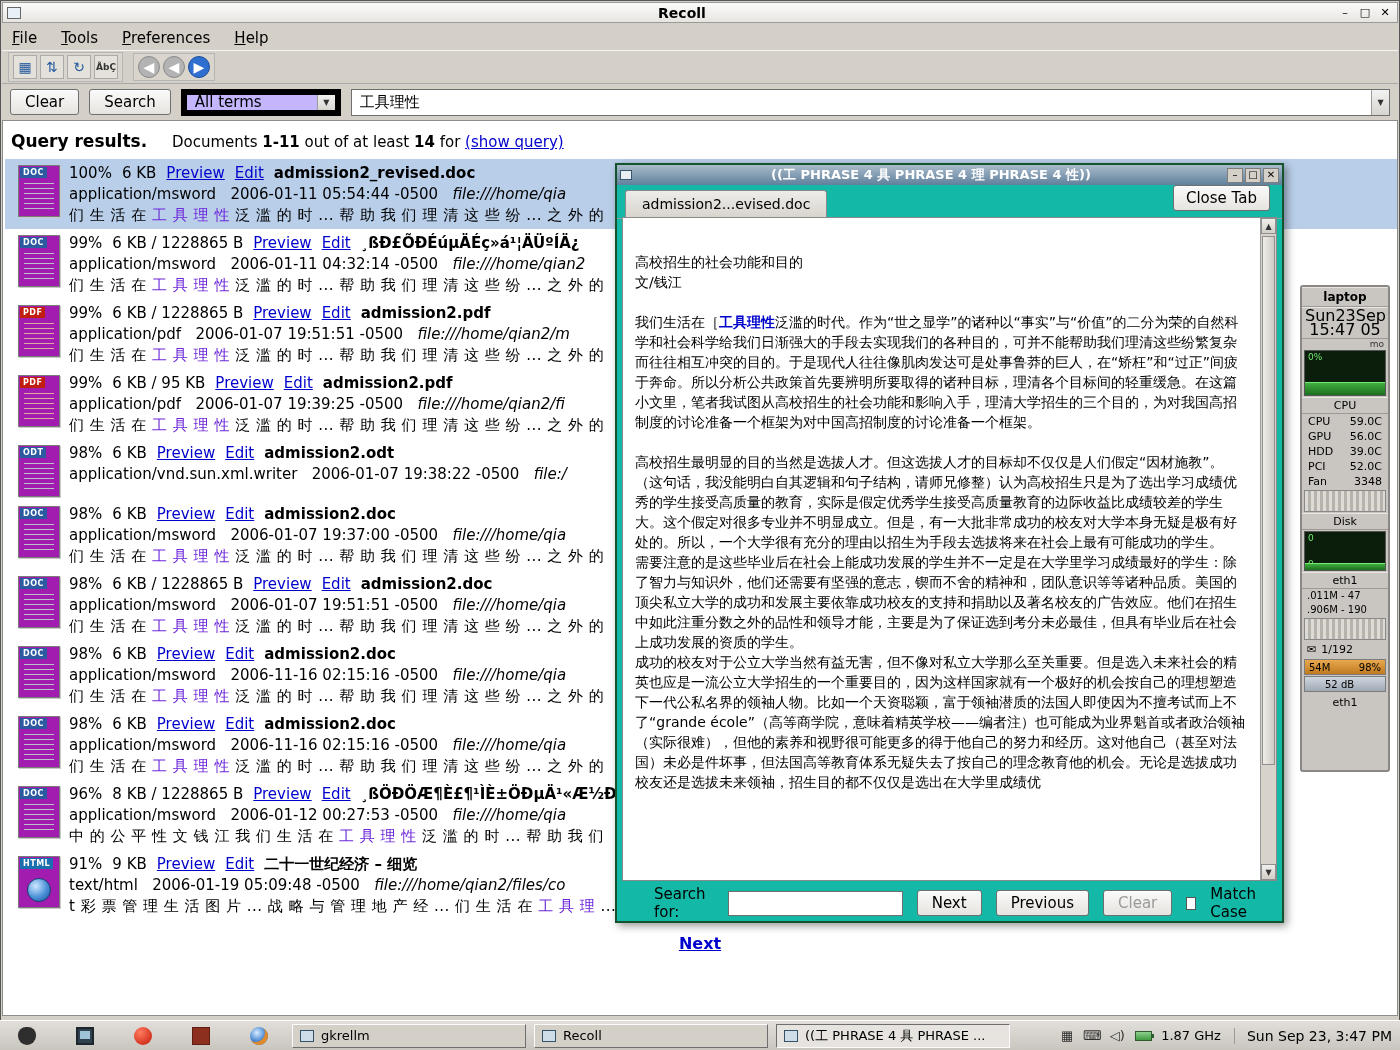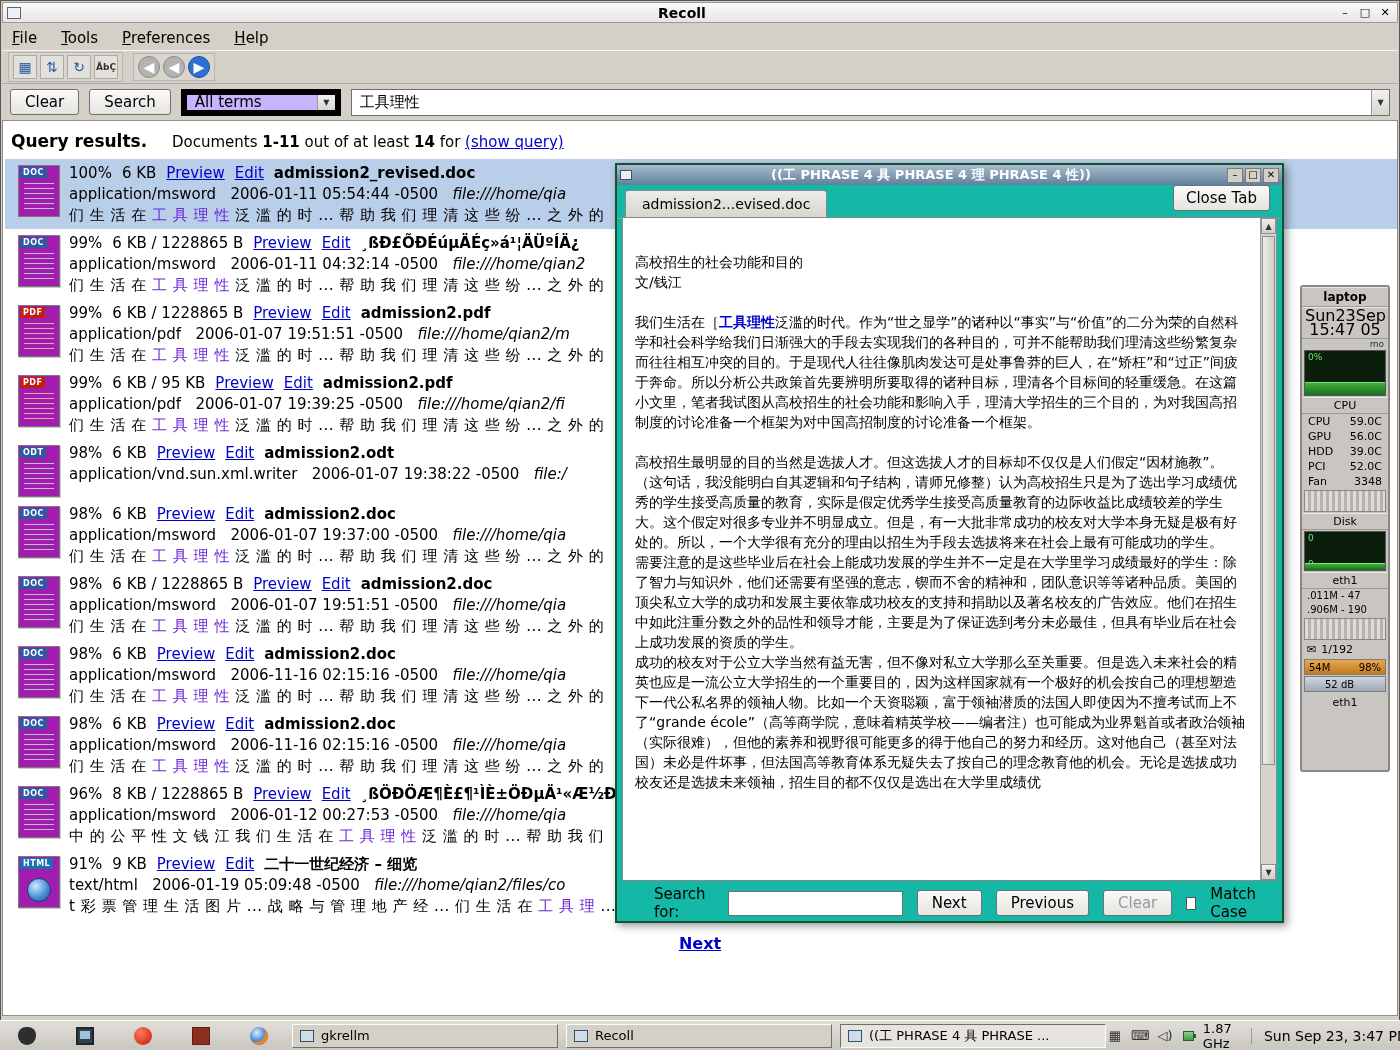--- a/index.html
+++ b/index.html
@@ -144,21 +144,21 @@
   .ln-shape { width:18px; height:18px; }
   .ln-wm-menu .ln-shape { background:#2e2e2e; border-radius:45% 45% 50% 50%; }
   .ln-terminal .ln-shape { background:#30404c; border:2px solid #1d262c; }
   .ln-terminal .ln-shape::after { content:""; display:block; margin:2px; height:8px; background:#9fc3d8; }
   .ln-chat .ln-shape { background:radial-gradient(circle at 35% 30%, #ff7a5e, #c21807); border-radius:50%; }
   .ln-package .ln-shape { background:#8d2f1f; border:1px solid #5e1d12; }
   .ln-firefox .ln-shape { border-radius:50%;
     background:radial-gradient(circle at 38% 32%, #d6ecff, #3c7fd0 55%, #1a4e9a);
     box-shadow:inset -3px -3px 0 #e08a2b; }
   .tasks { display:flex; gap:8px; margin-left:14px; }
-  .task-btn { width:266px; height:24px; display:flex; align-items:center; gap:7px; padding:0 7px;
+  .task-btn { width:234px; height:24px; display:flex; align-items:center; gap:7px; padding:0 7px;
     font-size:13px; white-space:nowrap; overflow:hidden; cursor:pointer;
     background:#d4d0c8; border:1px solid; border-color:#fbfbfb #6e6e6e #6e6e6e #fbfbfb; }
   .task-btn.active { border-color:#6e6e6e #fbfbfb #fbfbfb #6e6e6e; background:#e7e4df; }
   .task-ico { flex:0 0 14px; height:12px; border:1px solid #35526b; background:#cfdde9; }
   .tray { margin-left:auto; display:flex; align-items:center; gap:9px; }
   .tray-ico { width:18px; height:18px; display:flex; align-items:center; justify-content:center;
     font-size:13px; color:#2f2f2f; cursor:pointer; }
   .battery-icon { width:17px; height:10px; border:1px solid #2d5b2d; background:linear-gradient(#8ed08e,#3f9a3f);
     position:relative; }
   .battery-icon::after { content:""; position:absolute; right:-3px; top:2px; width:2px; height:4px; background:#2d5b2d; }

